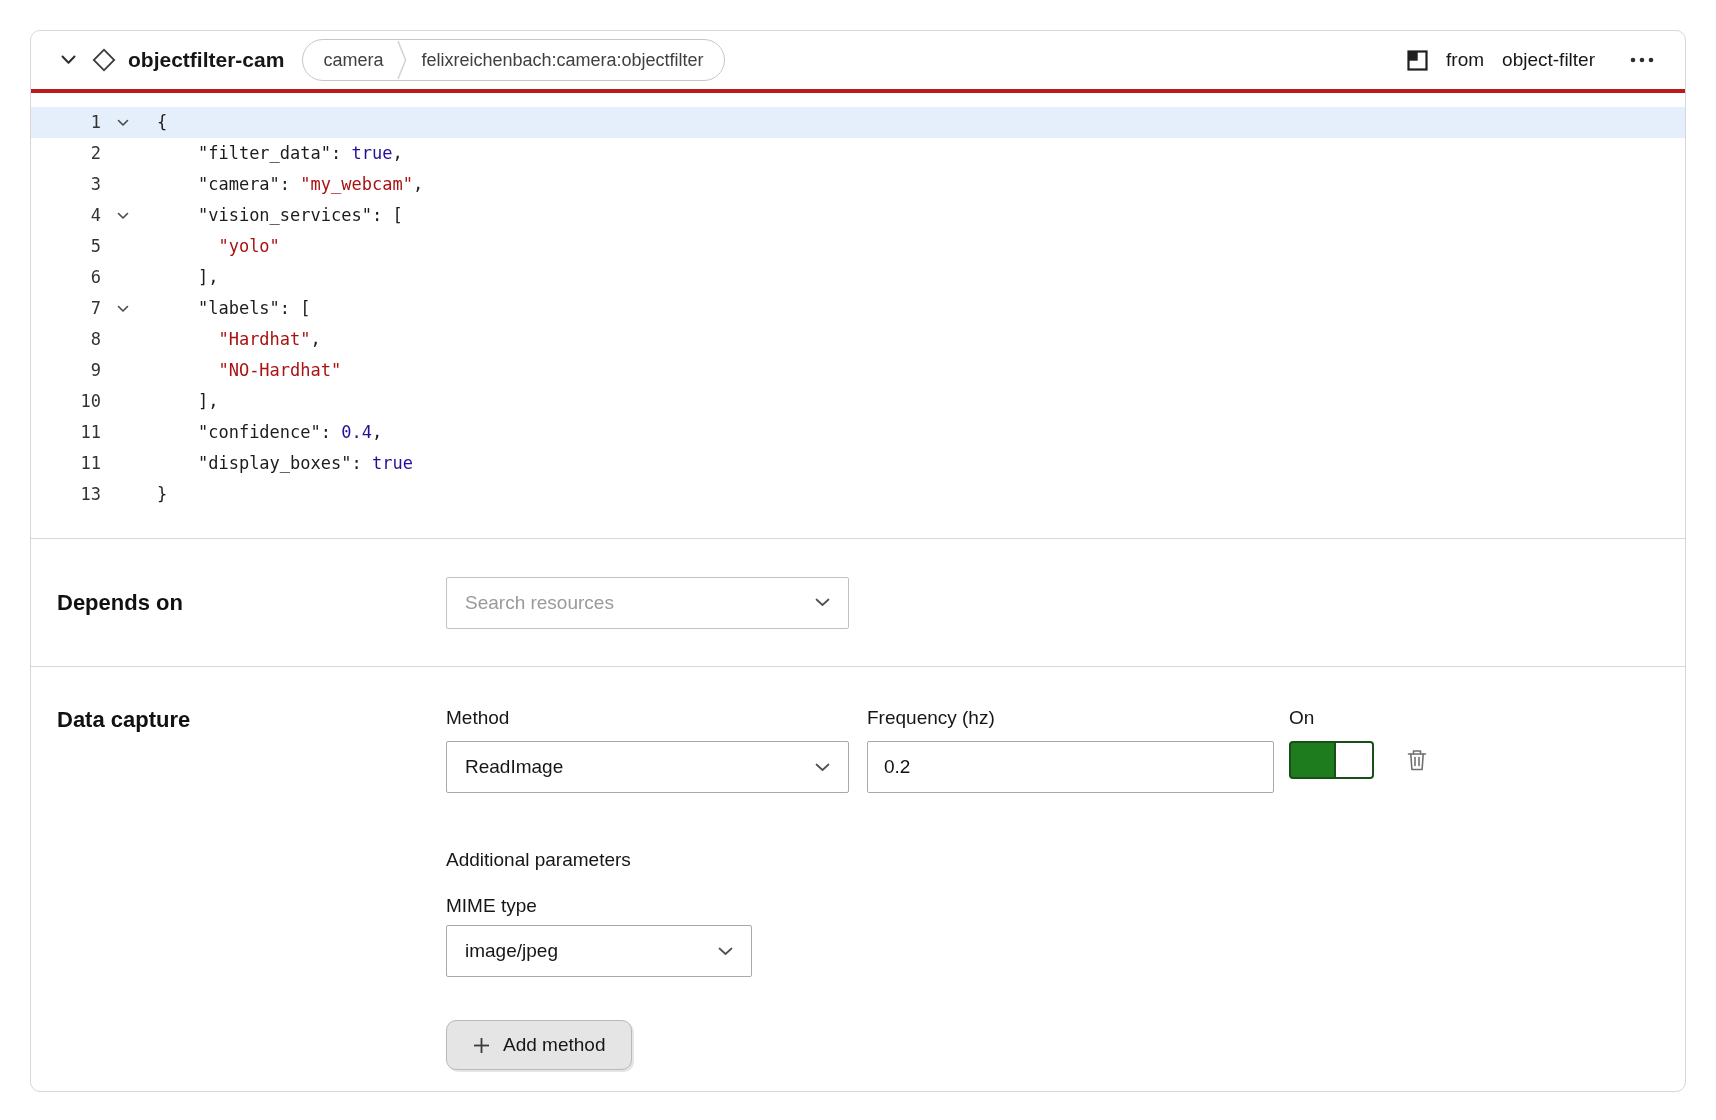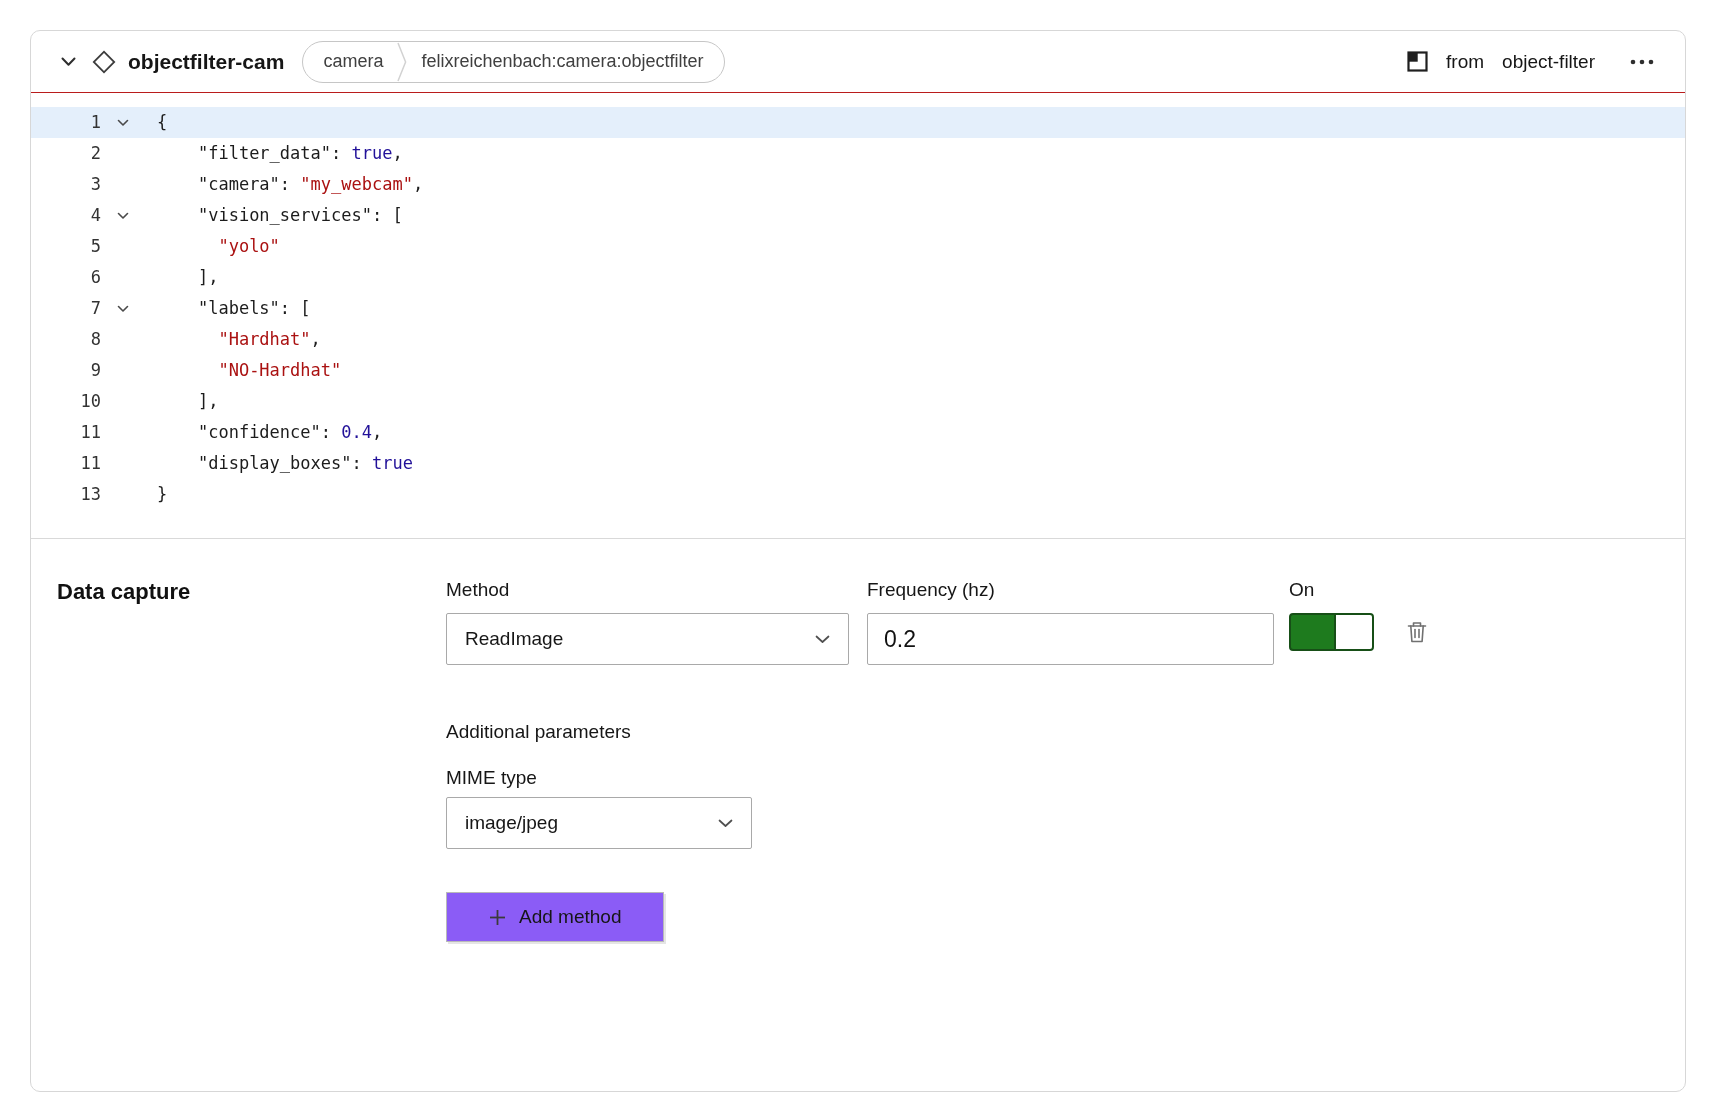--- a/index.html
+++ b/index.html
@@ -20,21 +20,21 @@
     border-radius: 10px;
     overflow: hidden;
   }
 
   
   header {
     height: 62px;
     display: flex;
     align-items: center;
     padding: 0 26px;
-    border-bottom: 1px solid #b91c1c;
+    border-bottom: 4px solid #b91c1c;
   }
   .icon-btn {
     background: none; border: none; cursor: pointer;
     display: inline-flex; align-items: center; justify-content: center;
     padding: 4px;
   }
   .hdr-diamond { margin-left: 12px; display: inline-flex; }
   .hdr-title { font-size: 21px; font-weight: 700; margin-left: 12px; white-space: nowrap; }
   .pill {
     margin-left: 18px;
@@ -107,21 +107,21 @@
 
   .fields-row { display: flex; }
   .field label { display: block; font-size: 19px; color: #161616; margin-bottom: 12px; }
   .field-method { width: 403px; }
   .field-freq { width: 407px; margin-left: 18px; }
   .field-on { margin-left: 15px; }
   .text-input {
     width: 407px; height: 52px;
     border: 1px solid #a9a9a9; border-radius: 2px;
     padding: 0 16px;
-    font-size: 23px; color: #111;
+    font-size: 19px; color: #111;
     font-family: "Liberation Sans", sans-serif;
   }
 
   .toggle-row { display: flex; align-items: center; gap: 28px; margin-top: 7px; }
   .toggle {
     position: relative;
     width: 85px; height: 38px;
     background: var(--toggle-green, #1e7b1e);
     border: 2px solid var(--toggle-border, #174f17);
     border-radius: 4px;
@@ -136,26 +136,26 @@
   }
 
   .addl-label { font-size: 19px; margin-top: 56px; }
   .mime-label { display: block; font-size: 19px; margin-top: 24px; }
   .mime-select { width: 306px; margin-top: 8px; }
 
   .add-method {
     margin-top: 43px;
     height: 50px;
     display: inline-flex; align-items: center; gap: 13px;
-    padding: 0 42px;
+    padding: 0 26px;
     font-size: 19px;
     color: #161616;
-    background: #8b5cf6;
+    background: #e5e5e5;
     border: 1px solid #b9b9b9;
-    border-radius: 0;
+    border-radius: 10px;
     box-shadow: 2px 2px 0 rgba(0,0,0,0.10);
     cursor: pointer;
     font-family: "Liberation Sans", sans-serif;
   }
 </style>
 </head>
 <body>
 
 <div class="card">
 
@@ -273,20 +273,33 @@
         <div class="ln-fold"></div>
         <pre class="ln-code"><span class="tok-p">    </span><span class="tok-k">"display_boxes"</span><span class="tok-p">: </span><span class="tok-b">true</span></pre>
       </div>
       <div class="code-row">
         <div class="ln-num">13</div>
         <div class="ln-fold"></div>
         <pre class="ln-code"><span class="tok-p">}</span></pre>
       </div>
     </section>
 
+  <section class="section depends">
+    <div class="label-col">
+      <h2>Depends on</h2>
+    </div>
+    <div class="select">
+      <span class="placeholder">Search resources</span>
+      <span class="chev">
+        <svg width="15" height="9" viewBox="0 0 15 9">
+            <polyline points="1.5,1.5 7.5,7 13.5,1.5" fill="none" stroke="#4f4f4f" stroke-width="1.7" stroke-linecap="round" stroke-linejoin="round"></polyline>
+          </svg>
+      </span>
+    </div>
+  </section>
 
   <section class="section capture">
     <div class="label-col">
       <h2>Data capture</h2>
     </div>
     <div class="capture-content">
       <div class="fields-row">
         <div class="field field-method">
           <label>Method</label>
           <div class="select">

